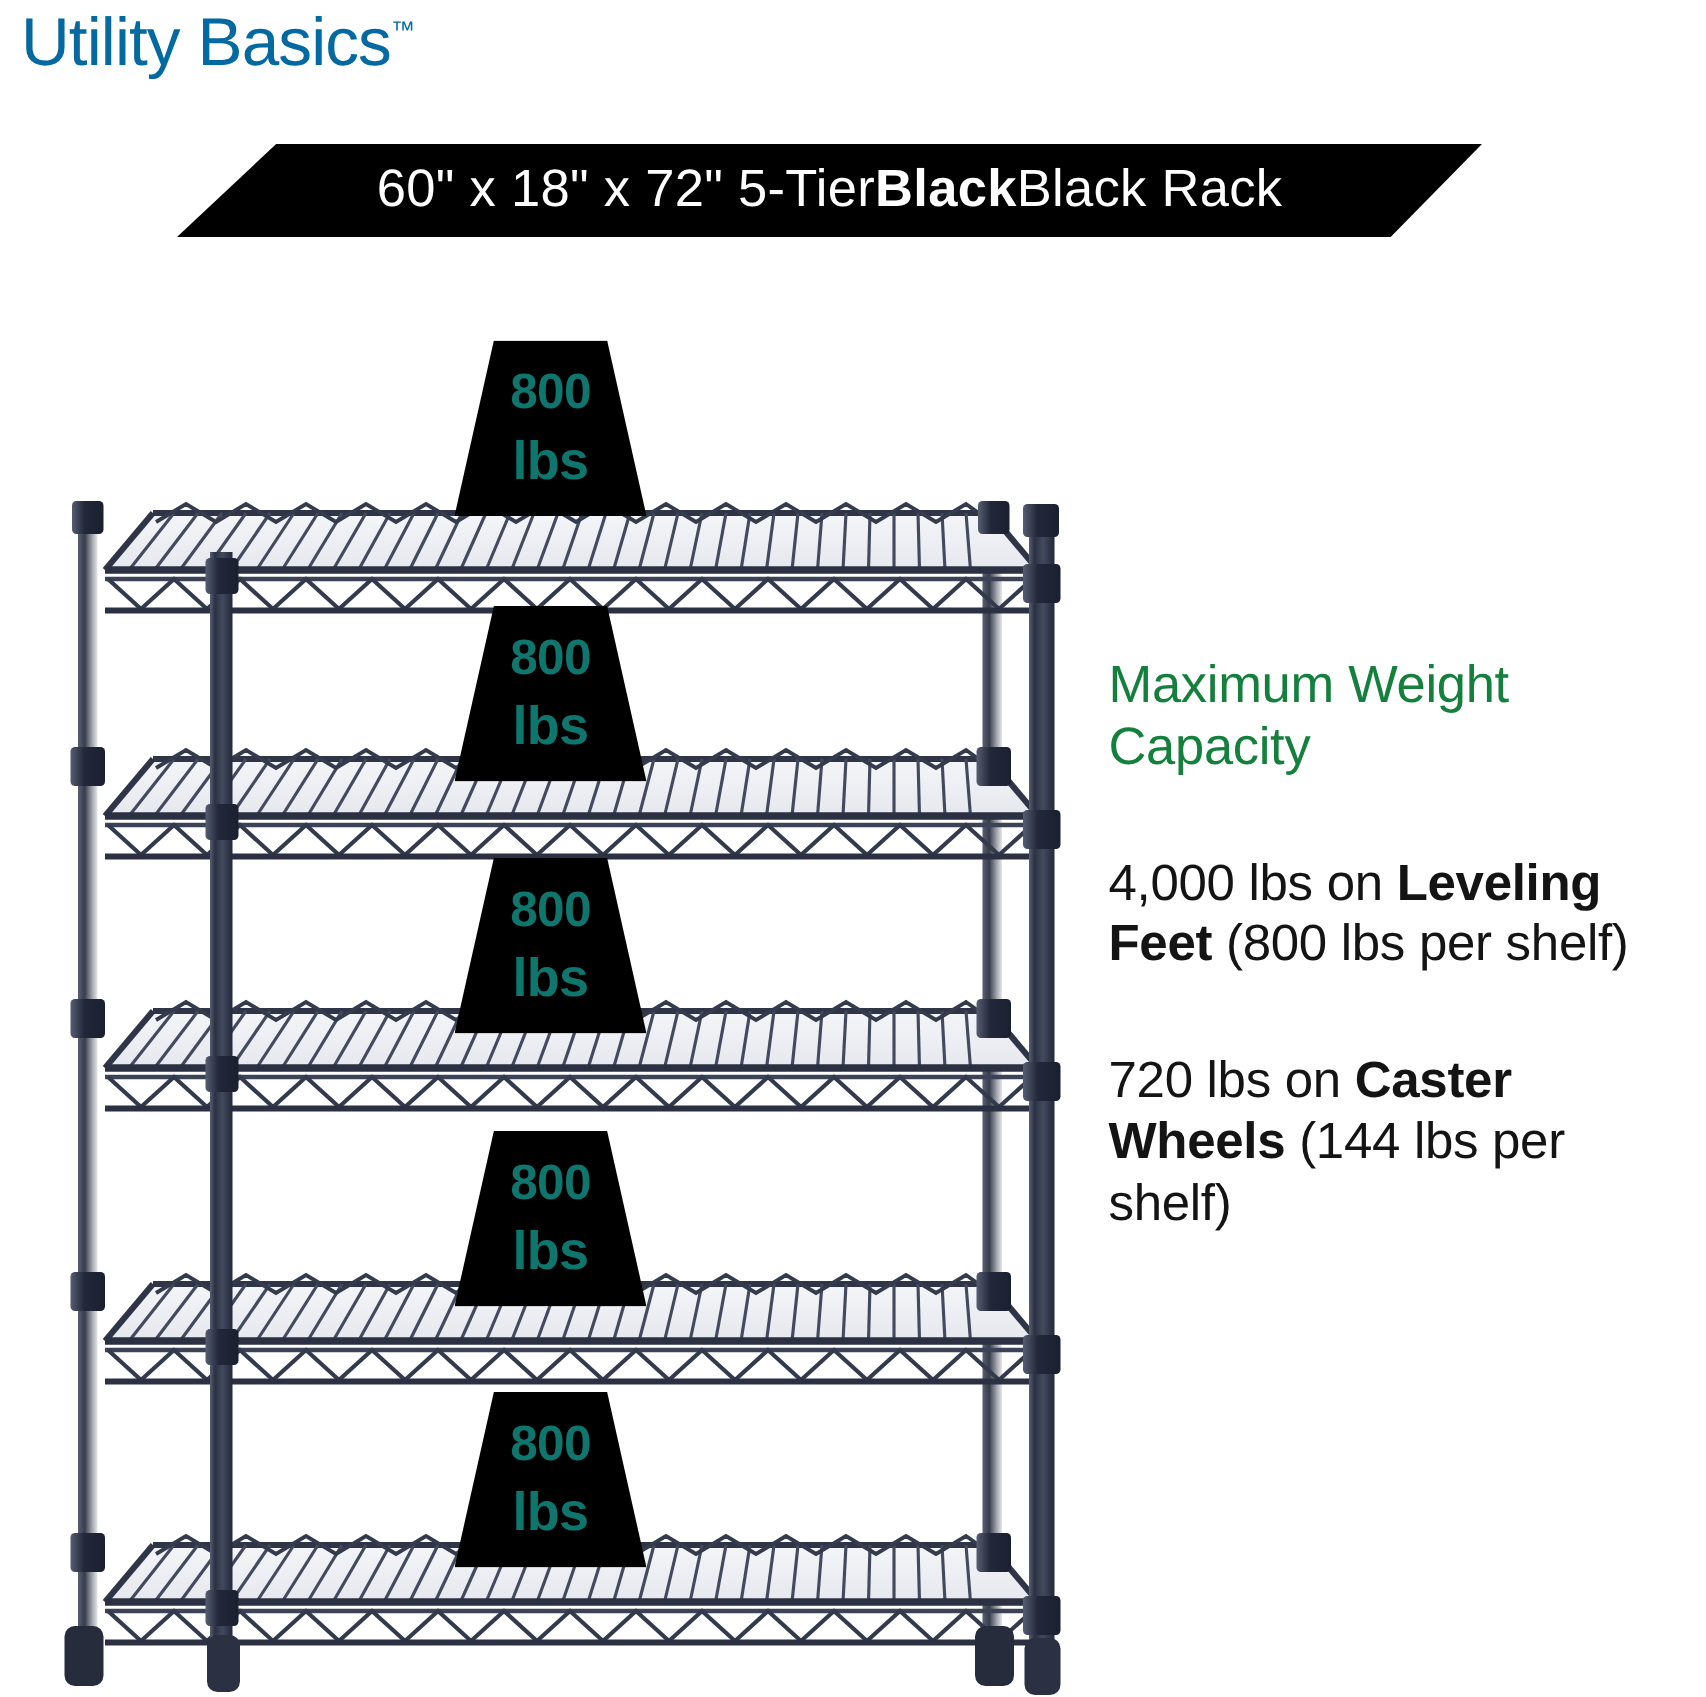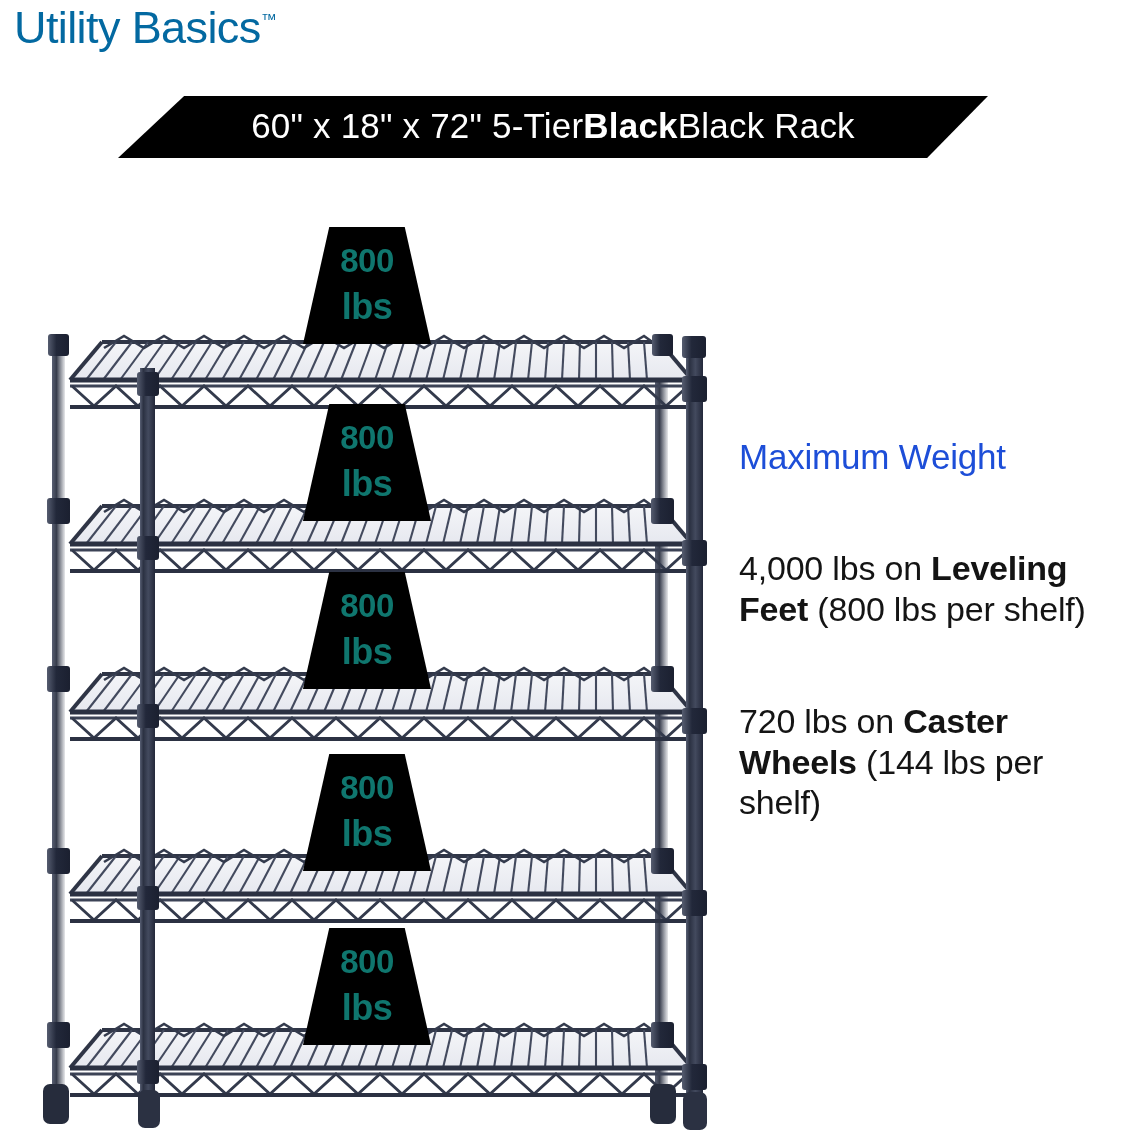--- a/index.html
+++ b/index.html
@@ -32,24 +32,24 @@
     display:flex;align-items:center;justify-content:center;
     color:#ffffff;font-size:35px;font-weight:400;letter-spacing:.2px;
     white-space:nowrap;padding-bottom:2px;
   }
   .banner-text b{font-weight:700;}
 
   
   .copy{position:absolute;left:739px;top:436px;width:392px;}
   .copy h2{
     margin:0;font-size:35px;font-weight:400;line-height:1.18;
-    letter-spacing:-.2px;color:#1d4ed8;
+    letter-spacing:-.2px;color:#15803d;
   }
   .copy p{
-    margin:71px 0 0 0;font-size:34px;font-weight:400;line-height:1.2;
+    margin:50px 0 0 0;font-size:34px;font-weight:400;line-height:1.2;
     letter-spacing:-.2px;color:#141414;
   }
   .copy p b{font-weight:700;}
 
   
   #rack{position:absolute;left:0;top:0;width:1137px;height:1131px;}
 
   
   .badge{position:absolute;}
   .badge .shape{
@@ -262,20 +262,21 @@
     <div class="shape"></div>
     <div class="lines">
       <span class="n">800</span>
       <span class="u">lbs</span>
     </div>
   </div>
 
   <div class="copy">
     <h2>
       <span>Maximum Weight</span><br>
+      <span>Capacity</span>
     </h2>
 
     <p>
       <span>4,000 lbs on </span><b>Leveling Feet</b><span> (800 lbs per shelf)</span>
     </p>
 
     <p>
       <span>720 lbs on </span><b>Caster Wheels</b><span> (144 lbs per shelf)</span>
     </p>
   </div>

